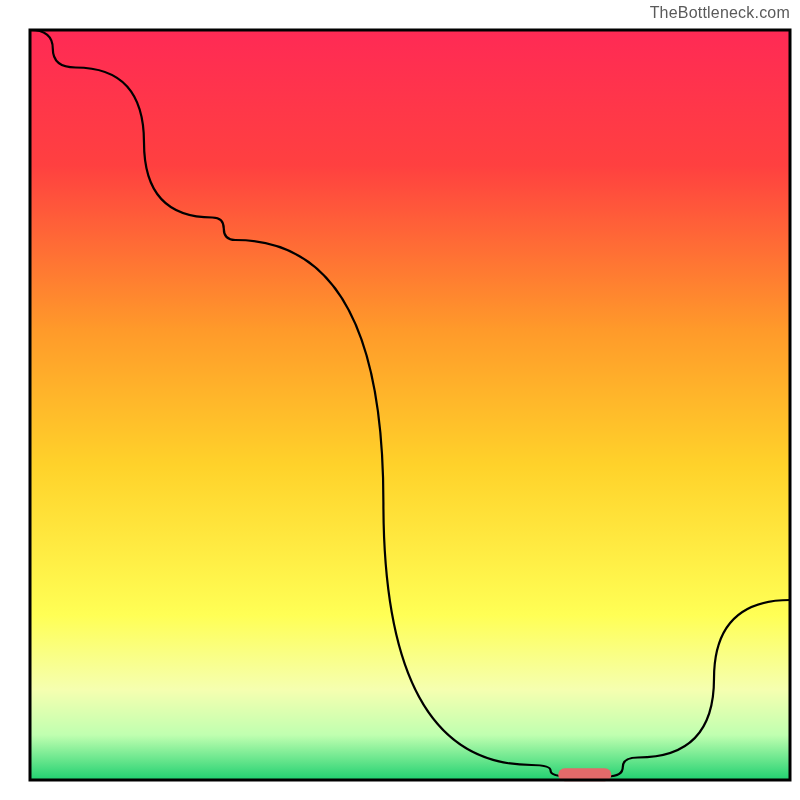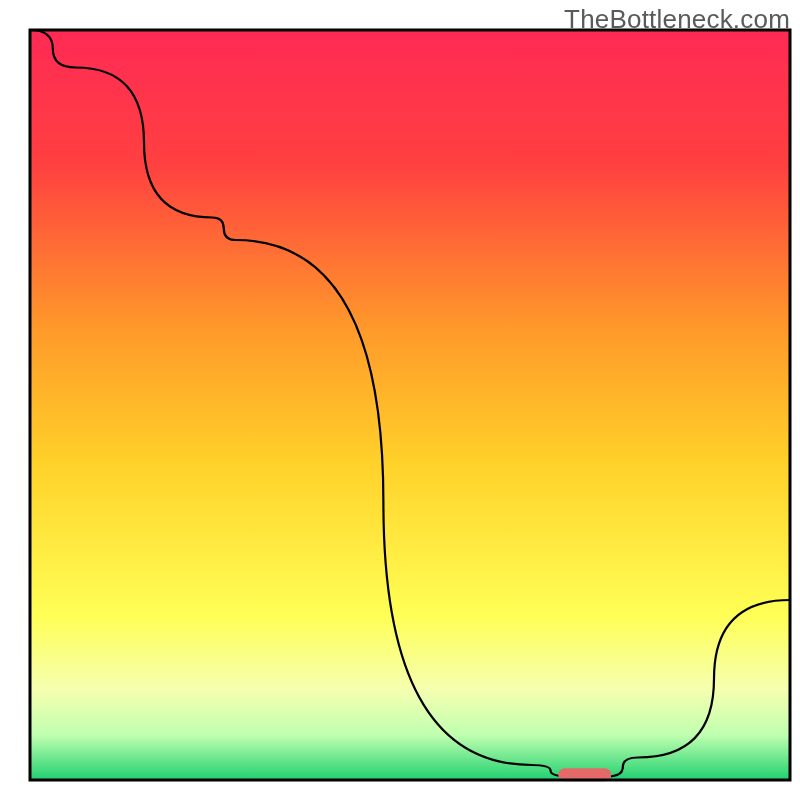--- a/index.html
+++ b/index.html
@@ -12,21 +12,21 @@
   }
   .container {
     position: relative;
     width: 800px;
     height: 800px;
   }
   .watermark {
     position: absolute;
     top: 4px;
     right: 10px;
-    font-size: 26px;
+    font-size: 16px;
     color: #5a5a5a;
     font-weight: 500;
     letter-spacing: 0.2px;
     z-index: 30;
   }
   svg {
     display: block;
   }
 </style>
 </head>

